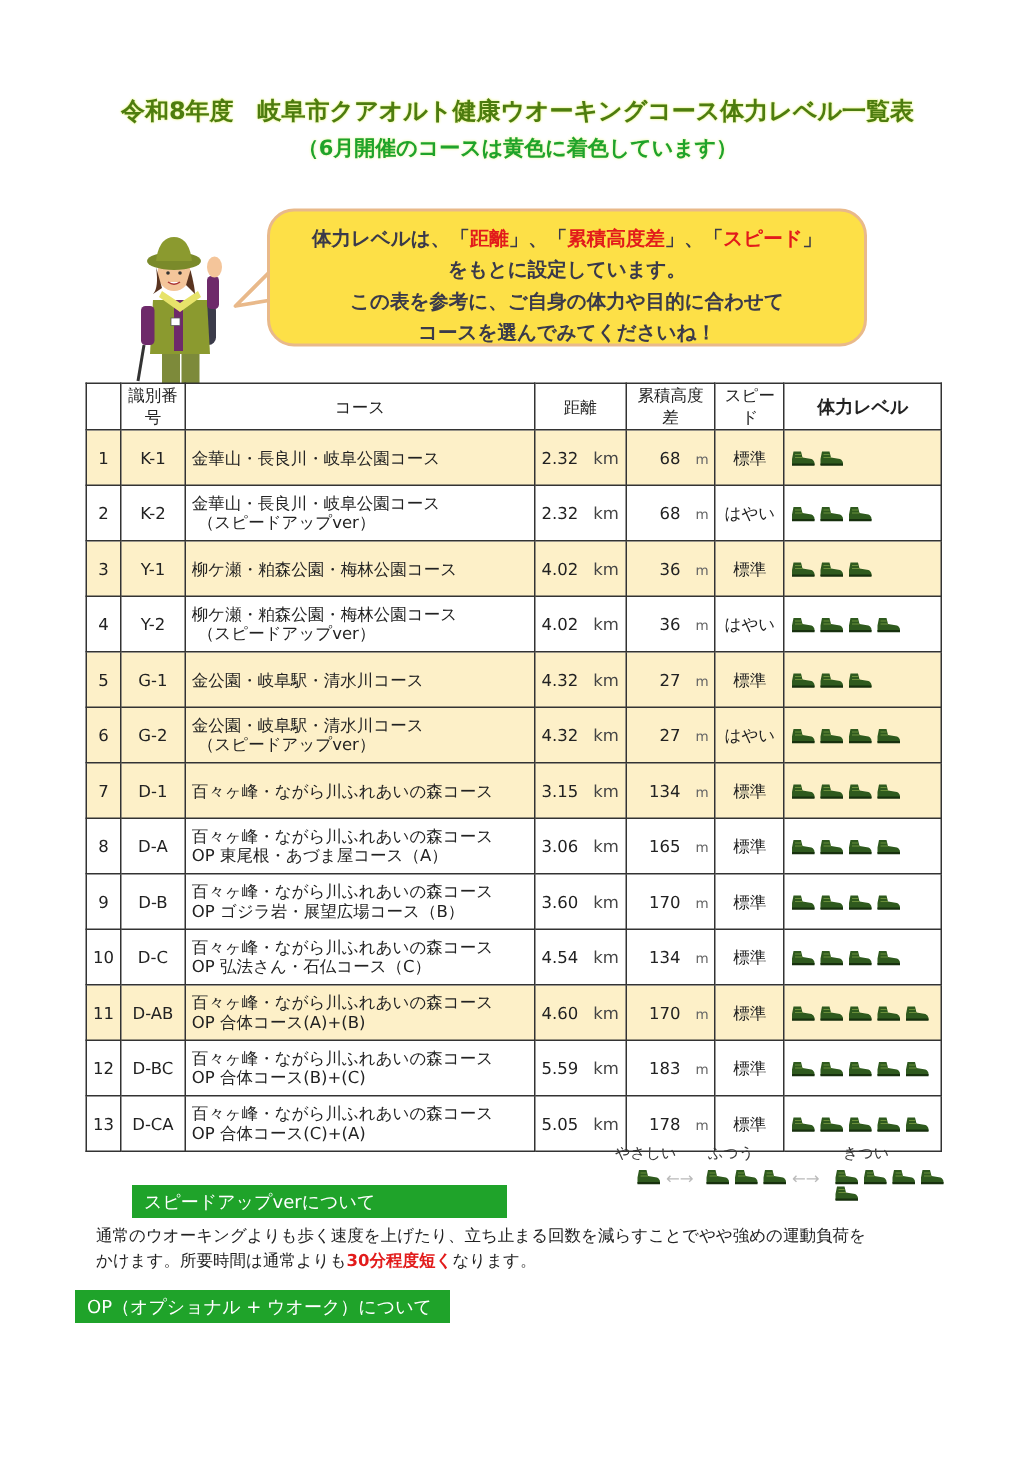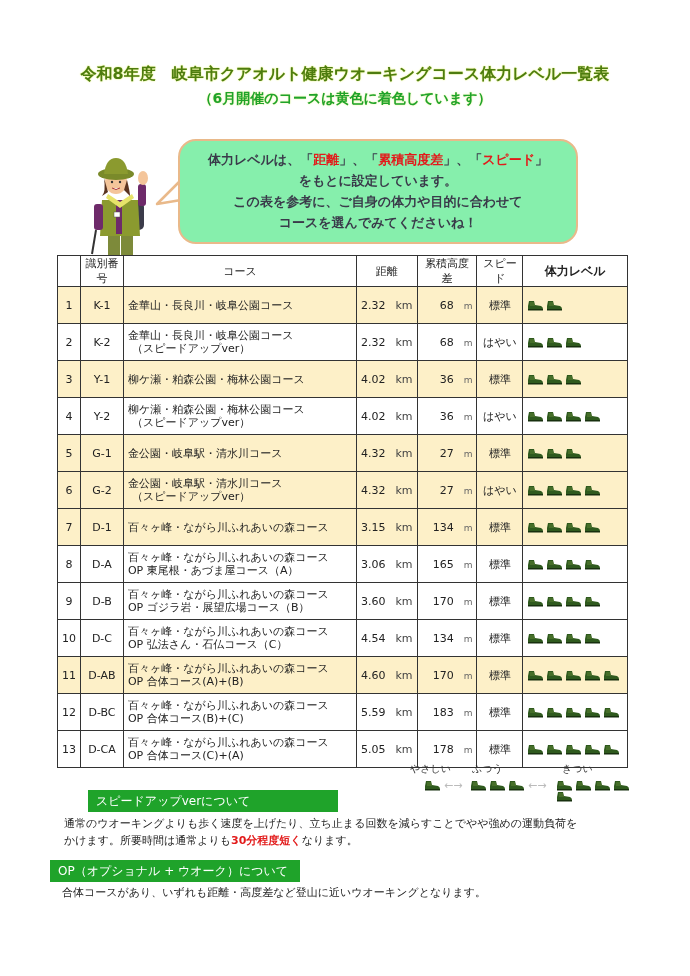--- a/index.html
+++ b/index.html
@@ -13,22 +13,22 @@
   }
   .subtitle {
     position: absolute; left: 0; top: 90px; width: 690px; text-align: center;
     font-size: 14px; font-weight: bold; color: #1fa32a;
     text-shadow: 0 0 2px #e8f48a;
   }
 
   .character { position: absolute; left: 86px; top: 152px; width: 74px; height: 104px; }
 
   .bubble {
-    position: absolute; left: 178px; top: 139px; width: 400px; height: 105px;
-    border: 2.5px solid #e9b98a; border-radius: 18px; background: #86efac;
+    position: absolute; left: 178px; top: 139px; width: 400px; height: 92px;
+    border: 2.5px solid #e9b98a; border-radius: 18px; background: #fde047;
     text-align: center; font-size: 13px; font-weight: bold; color: #3a3a4a; line-height: 21px;
     padding-top: 8px;
   }
   .bubble-tail {
     position: absolute; left: 155px; top: 180px; width: 0; height: 0;
   }
   .red { color: #e21b1b; }
 
   table.courses {
     position: absolute; left: 57px; top: 255px; width: 571px;
@@ -597,14 +597,13 @@
 </div>
 
 <div class="section-head" style="top:790px;width:250px;margin-left:38px;">スピードアップverについて</div>
 <div class="para" style="top:815px;">
   <div>通常のウオーキングよりも歩く速度を上げたり、立ち止まる回数を減らすことでやや強めの運動負荷を</div>
   <div><span>かけます。所要時間は通常よりも</span><span class="red">30分程度短く</span><span>なります。</span></div>
 </div>
 
 <div class="section-head" style="top:860px;width:250px;">OP（オプショナル + ウオーク）について</div>
 <div class="para" style="top:884px;left:56px;">
-  <div style="padding-left:6px;">合体コースがあり、いずれも距離・高度差など登山に近いウオーキングとなります。</div>
 </div>
 
 </body></html>

